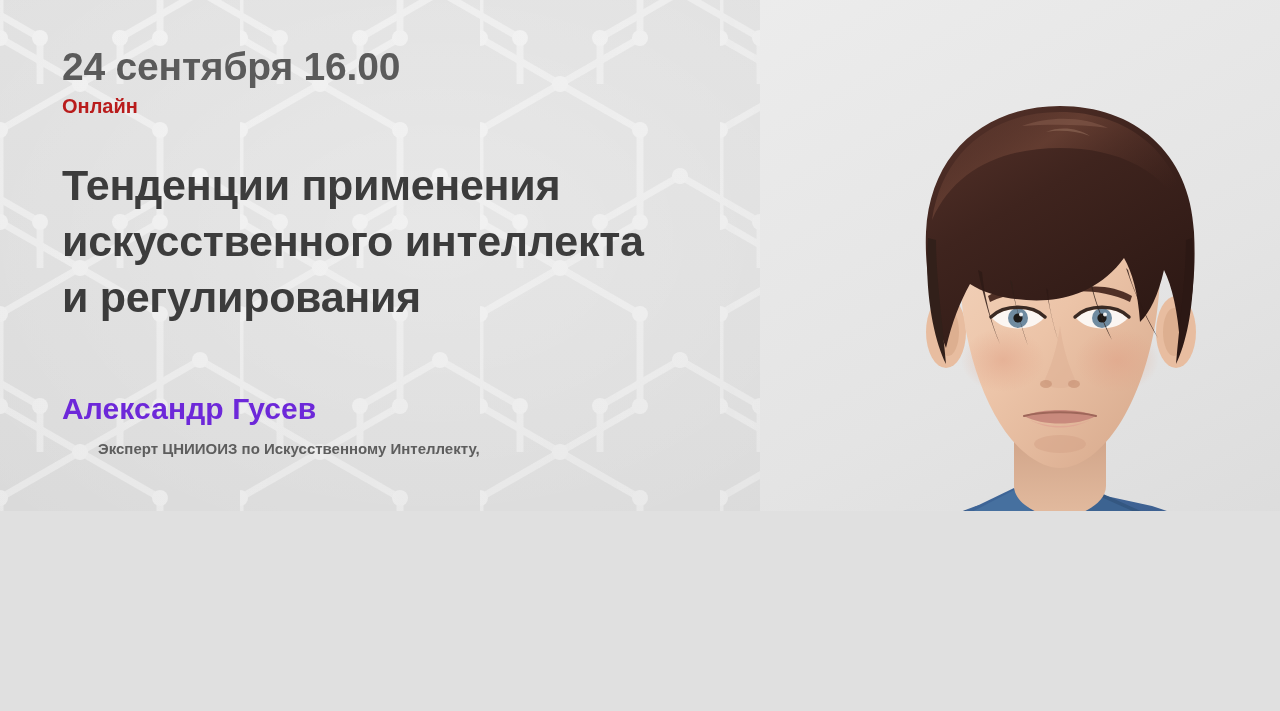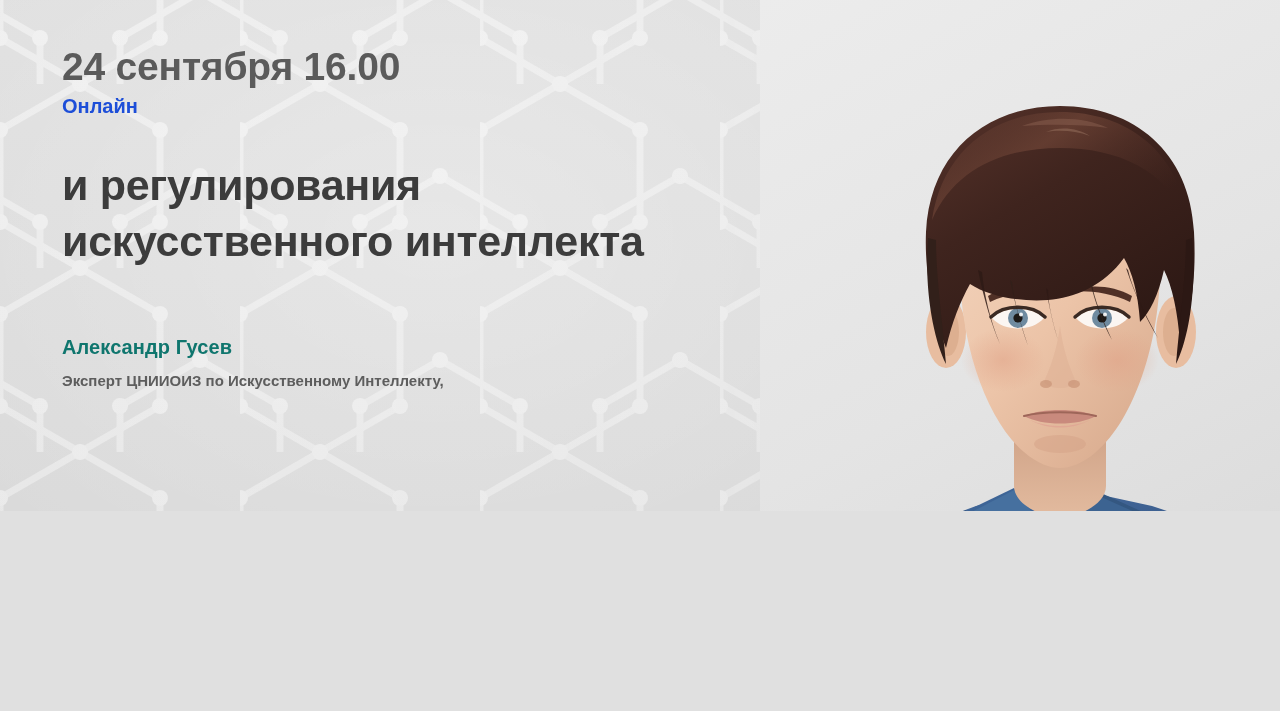--- a/index.html
+++ b/index.html
@@ -59,52 +59,52 @@
     font-size:39px;
     font-weight:700;
     color:#5b5b5b;
     letter-spacing:-0.2px;
     line-height:1.08;
     white-space:nowrap;
   }
   .online-line {
     font-size:20px;
     font-weight:700;
-    color:#1d4ed8;
+    color:#b91c1c;
     line-height:1.2;
     margin-top:6px;
   }
 
   .title {
     margin-top:40px;
     font-size:43px;
     font-weight:700;
     color:#3c3c3c;
     line-height:1.30;
     letter-spacing:-0.3px;
     max-width:730px;
   }
   .title .tline { display:block; white-space:nowrap; }
 
   .speaker-block { margin-top:65px; }
   .speaker-name {
-    font-size:20px;
-    font-weight:700;
-    color:#0f766e;
+    font-size:30px;
+    font-weight:700;
+    color:#6d28d9;
     letter-spacing:0.1px;
     line-height:1.2;
   }
   .speaker-role {
     margin-top:11px;
     font-size:15px;
     font-weight:700;
     color:#5d5d5d;
     line-height:1.45;
   }
-  .speaker-role .rline { display:block; white-space:nowrap; }
+  .speaker-role .rline { display:block; white-space:nowrap;margin-left:36px; }
 
   
   .footer {
     position:absolute;
     left:52px;
     top:588px;
     display:flex;
     align-items:center;
     gap:28px;
   }
@@ -311,22 +311,23 @@
       </g>
     </svg>
   </div>
 
   <div id="content">
 
     <div class="date-line">24 сентября 16.00</div>
     <div class="online-line">Онлайн</div>
 
     <h1 class="title">
+      <span class="tline">Тенденции применения</span>
+      <span class="tline">искусственного интеллекта</span>
       <span class="tline">и регулирования</span>
-      <span class="tline">искусственного интеллекта</span>
     </h1>
 
     <div class="speaker-block">
       <div class="speaker-name">Александр Гусев</div>
       <div class="speaker-role">
         <span class="rline">Эксперт ЦНИИОИЗ по Искусственному Интеллекту,</span>
       </div>
     </div>
   </div>
 

